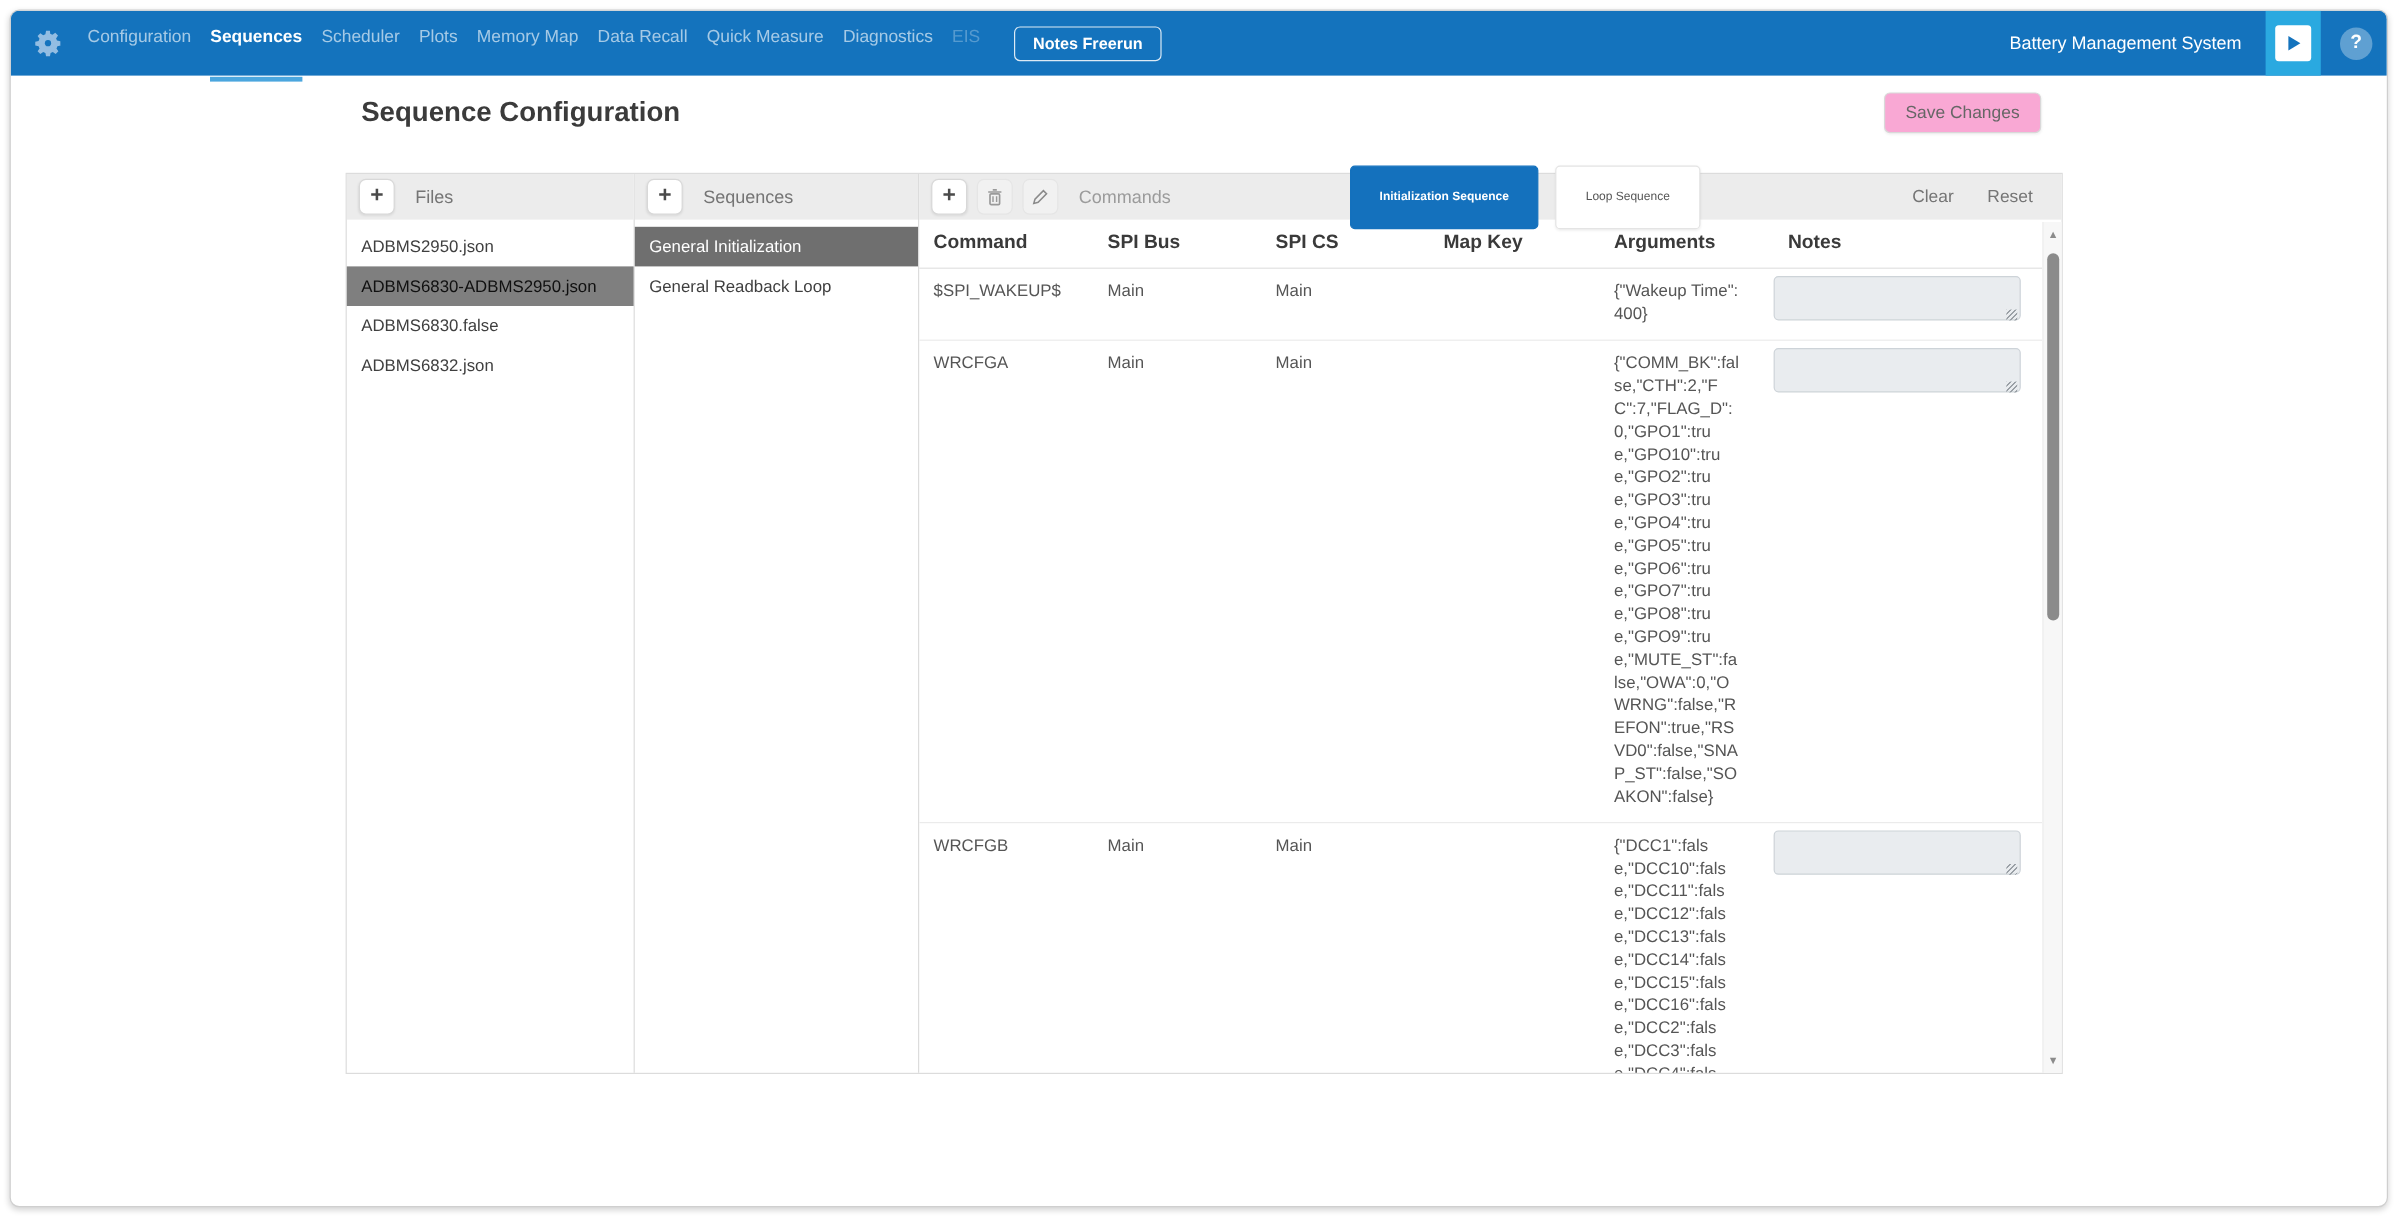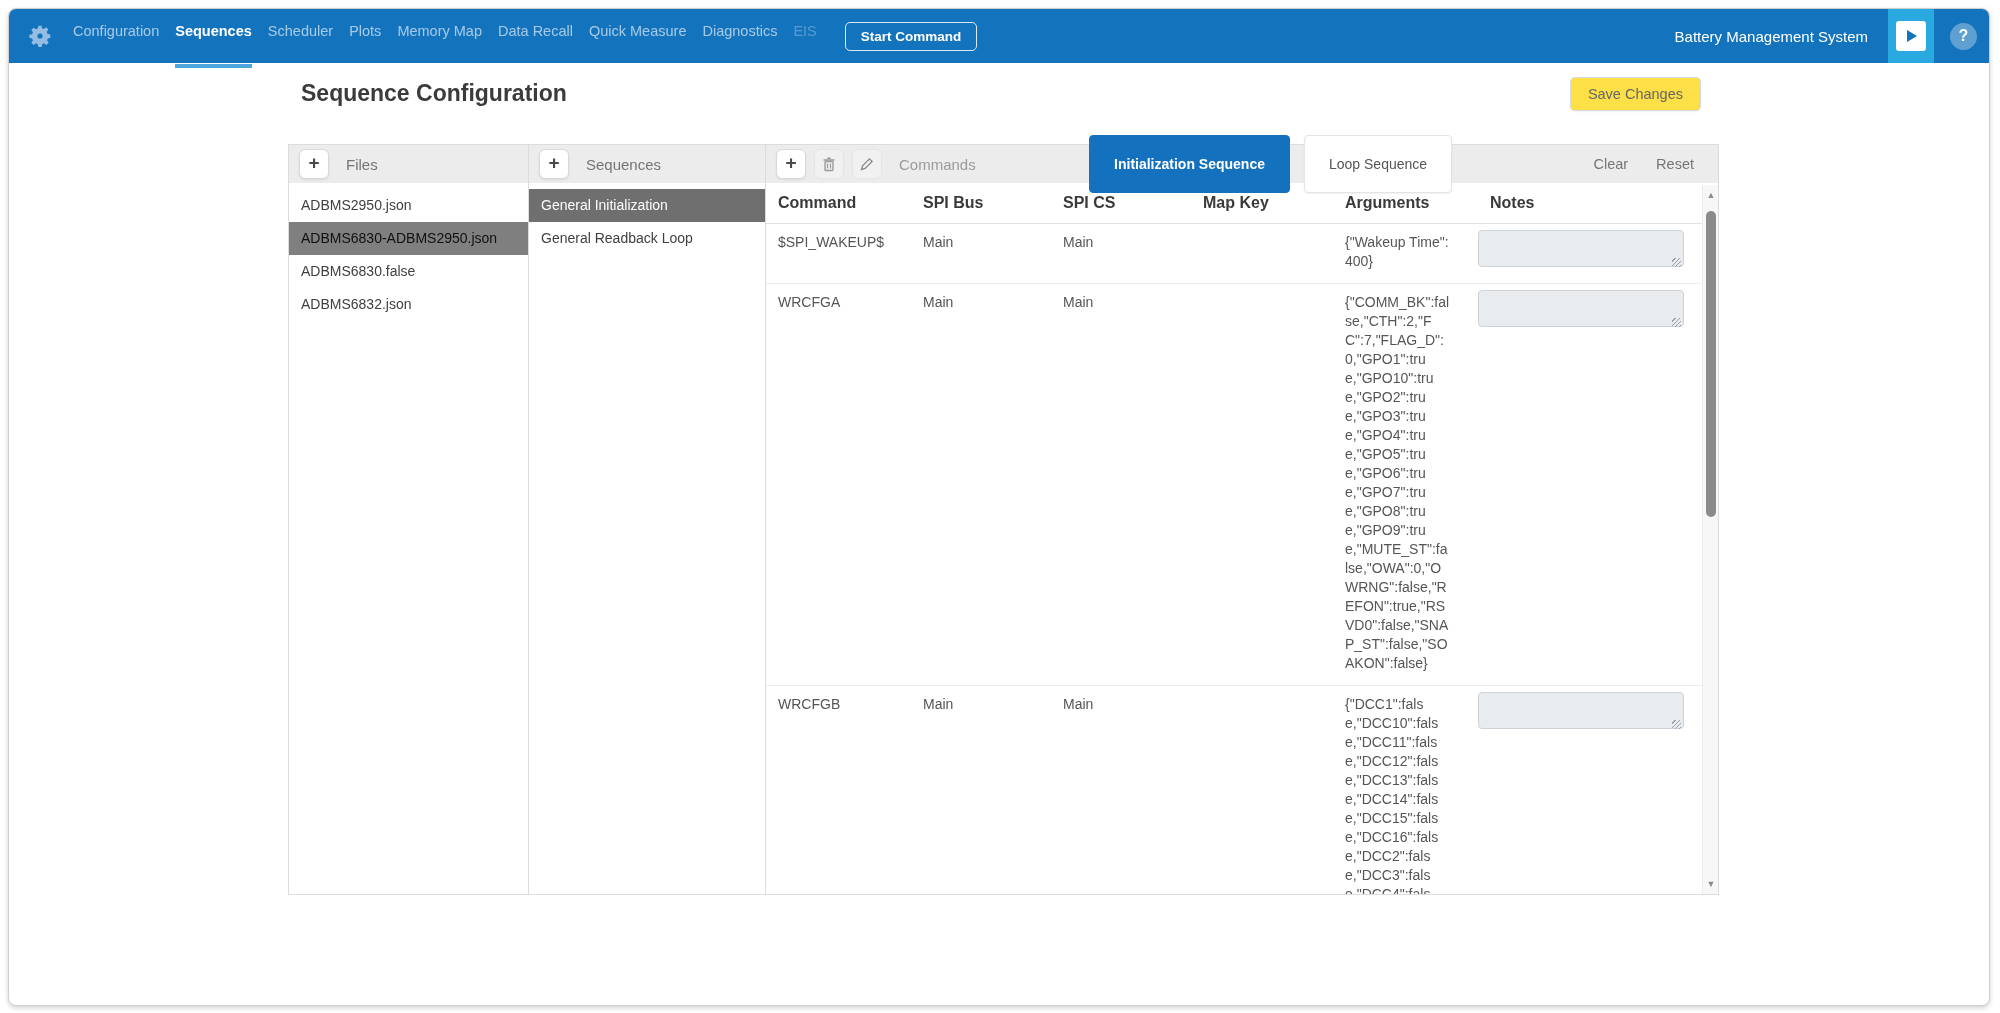--- a/index.html
+++ b/index.html
@@ -22,21 +22,21 @@
   .brand { color:#fff; font-size:15px; margin-right:20px; white-space:nowrap; }
   .play-box { width:46px; height:54px; background:#2aa9e0; display:flex; align-items:center; justify-content:center; cursor:pointer; }
   .play-inner { width:30px; height:30px; background:#fff; border-radius:3px; display:flex; align-items:center; justify-content:center; }
   .help-btn { width:27px; height:27px; border-radius:50%; background:rgba(255,255,255,.32); color:#fff; font-weight:bold;
               font-size:16px; display:flex; align-items:center; justify-content:center; margin:0 12px 0 16px; cursor:pointer; }
 
   
   .page-header { position:absolute; left:0; right:0; top:54px; height:61px; display:flex; align-items:center;
                  padding:0 288px 0 292px; }
   .page-title { font-size:23px; font-weight:bold; color:#3b3b3b; }
-  .btn-save { margin-left:auto; background:#fde047; border:1px solid #d9d9d9; border-radius:5px; color:#666;
+  .btn-save { margin-left:auto; background:#f9a8d4; border:1px solid #d9d9d9; border-radius:5px; color:#666;
               font-size:14.5px; font-family:inherit; padding:8px 17px; cursor:pointer; box-shadow:0 1px 2px rgba(0,0,0,.05); }
 
   
   .panels { position:absolute; left:279px; top:135px; width:1431px; height:751px; display:flex;
             border:1px solid #dcdcdc; background:#fff; }
   .col { height:100%; position:relative; }
   .col-files { width:240px; border-right:1px solid #dcdcdc; }
   .col-seq { width:237px; border-right:1px solid #dcdcdc; }
   .col-commands { flex:1; }
   .panel-head { height:38px; background:#ececec; display:flex; align-items:center; padding-left:10px; }
@@ -50,21 +50,21 @@
 
   .list { padding-top:6px; }
   .list-item { height:33px; line-height:33px; padding-left:12px; font-size:14px; color:#3f3f3f; cursor:pointer;
                white-space:nowrap; overflow:hidden; }
   .list-item.file-selected { background:#7f7f7f; color:#101010; }
   .list-item.seq-selected { background:#6f6f6f; color:#ffffff; }
 
   
   .cmd-head { padding-right:24px; }
   .tabs { display:flex; align-items:center; margin-left:auto; }
-  .tab { font-size:14px; font-family:inherit; border-radius:4px; padding:20px 24px; cursor:pointer; white-space:nowrap; }
+  .tab { font-size:10px; font-family:inherit; border-radius:4px; padding:20px 24px; cursor:pointer; white-space:nowrap; }
   .tab.active { background:#1471bd; border:1px solid #1471bd; color:#fff; font-weight:bold; }
   .tab.inactive { background:#fff; border:1px solid #e4e4e4; color:#555; margin-left:14px; box-shadow:0 1px 2px rgba(0,0,0,.06); }
   .head-actions { display:flex; align-items:center; margin-left:auto; }
   .link-action { color:#757575; font-size:14.5px; margin-left:28px; cursor:pointer; }
 
   
   .trow { display:grid; grid-template-columns:145px 140px 140px 142px 145px 1fr; }
   .thead { height:41px; align-items:center; border-bottom:1px solid #e2e2e2; margin-right:16px; }
   .th { font-size:16px; font-weight:bold; color:#3a3a3a; padding-left:12px; }
   .tbody { position:absolute; top:79px; left:0; right:16px; bottom:0; overflow:hidden; }
@@ -100,21 +100,21 @@
         <span class="nav-item">Configuration</span>
         <span class="nav-item active">Sequences</span>
         <span class="nav-item">Scheduler</span>
         <span class="nav-item">Plots</span>
         <span class="nav-item">Memory Map</span>
         <span class="nav-item">Data Recall</span>
         <span class="nav-item">Quick Measure</span>
         <span class="nav-item">Diagnostics</span>
         <span class="nav-item disabled">EIS</span>
       </div>
-    <button class="btn-freerun">Start Command</button>
+    <button class="btn-freerun">Notes Freerun</button>
     <div class="nav-right">
       <span class="brand">Battery Management System</span>
       <div class="play-box">
         <div class="play-inner">
           <svg width="16" height="16" viewBox="0 0 16 16">
               <polygon points="4,2 14,8 4,14" fill="#1473bd"></polygon>
             </svg>
         </div>
       </div>
       <div class="help-btn">?</div>

